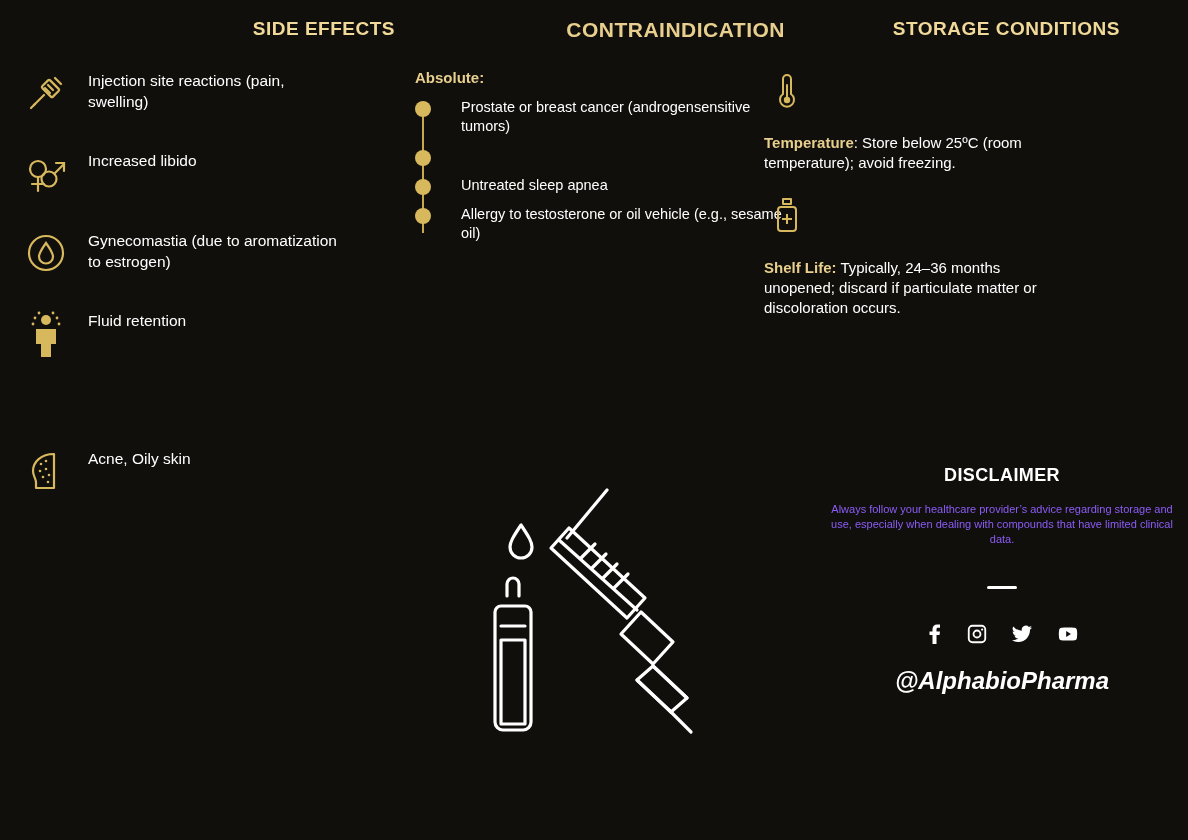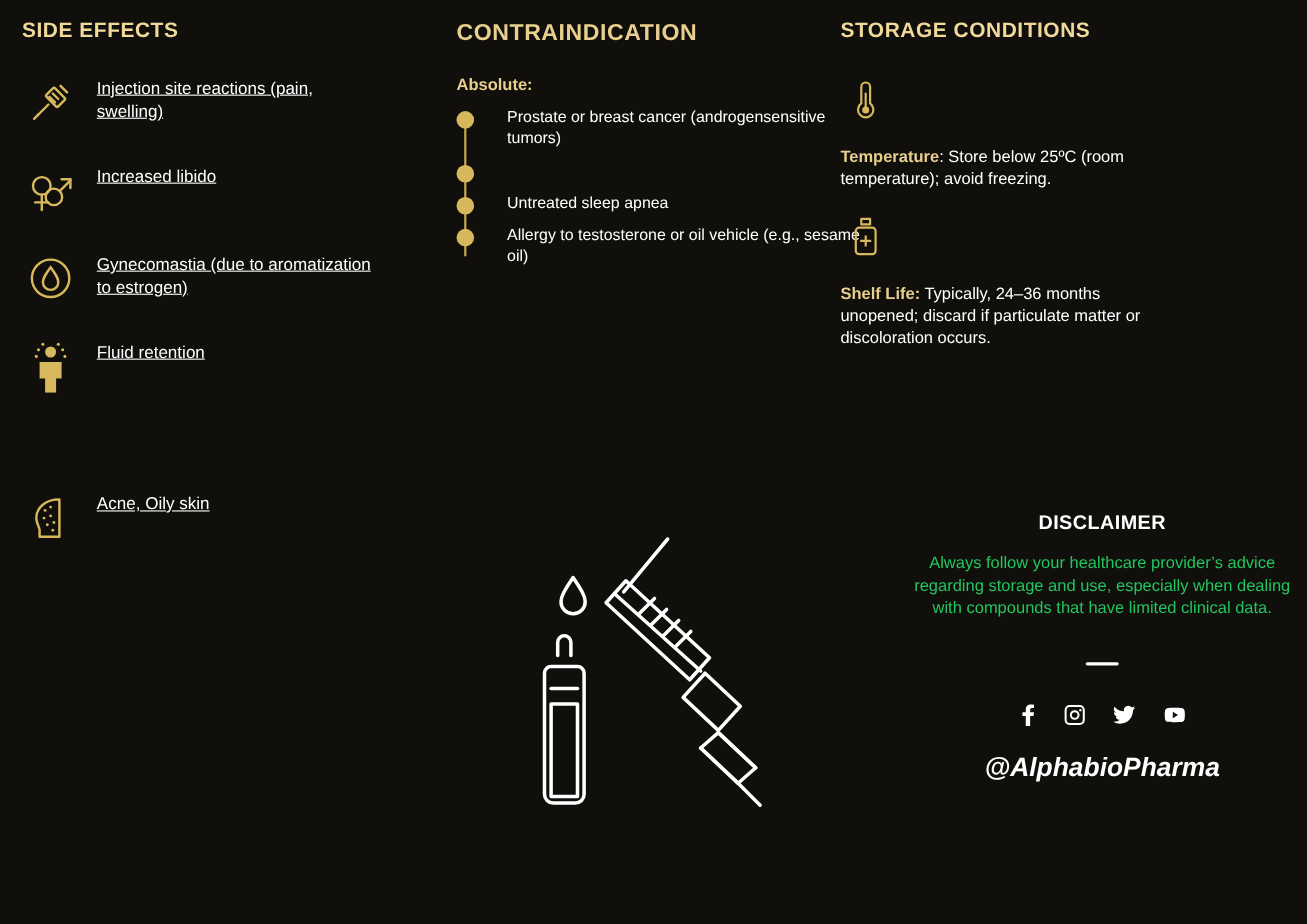--- a/index.html
+++ b/index.html
@@ -17,29 +17,29 @@
   .col-mid    { left: 415px; width: 370px; }
   .col-right  { left: 764px; width: 356px; }
 
   h2.section-title {
     font-size: 19px;
     font-weight: bold;
     letter-spacing: 0.5px;
     color: #f1d99a;
     margin-top: 18px;
     margin-bottom: 27px;
+    text-align: right;
   }
   .col-mid h2.section-title { color: #e8cf8e; }
 
   
   .se-item {
     display: flex;
     align-items: flex-start;
     gap: 16px;
-    text-decoration: underline;
   }
   .se-icon {
     width: 52px; height: 52px;
     flex: 0 0 52px;
     display: flex; align-items: center; justify-content: center;
   }
   .se-text {
     font-size: 15.5px;
     line-height: 1.35;
     color: #ffffff;
@@ -105,23 +105,23 @@
 
   
   .disclaimer { position: absolute; left: 824px; top: 465px; width: 356px; text-align: center; }
   .disclaimer h3 {
     font-size: 18px;
     letter-spacing: 0.4px;
     margin-bottom: 16px;
     color: #ffffff;
   }
   .disclaimer p {
-    font-size: 15px;
+    font-size: 11px;
     line-height: 1.38;
-    color: #22c55e;
+    color: #8b5cf6;
   }
   .rule {
     width: 30px; height: 3px;
     background: #ffffff;
     margin: 38px auto 34px auto;
     border-radius: 2px;
   }
   .socials {
     display: flex; justify-content: center; gap: 22px;
     align-items: center;

